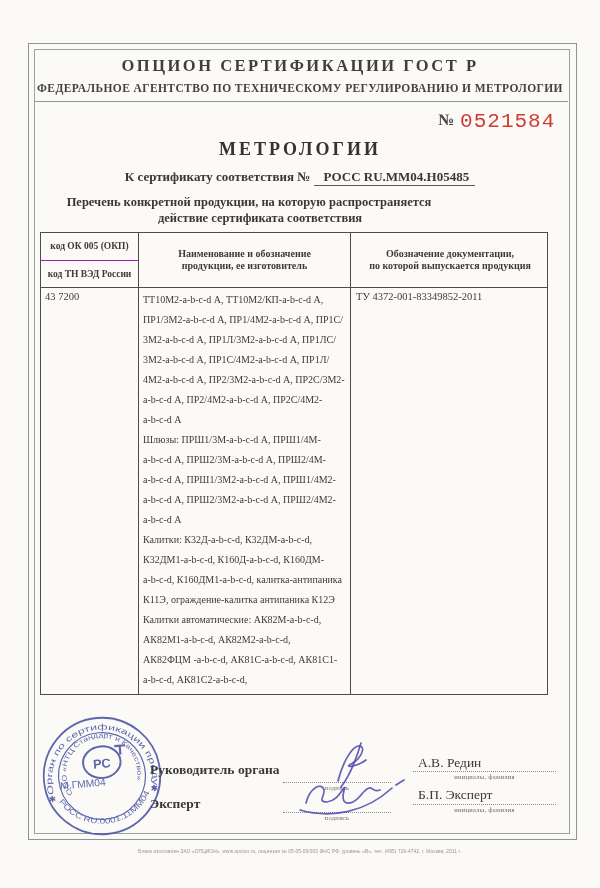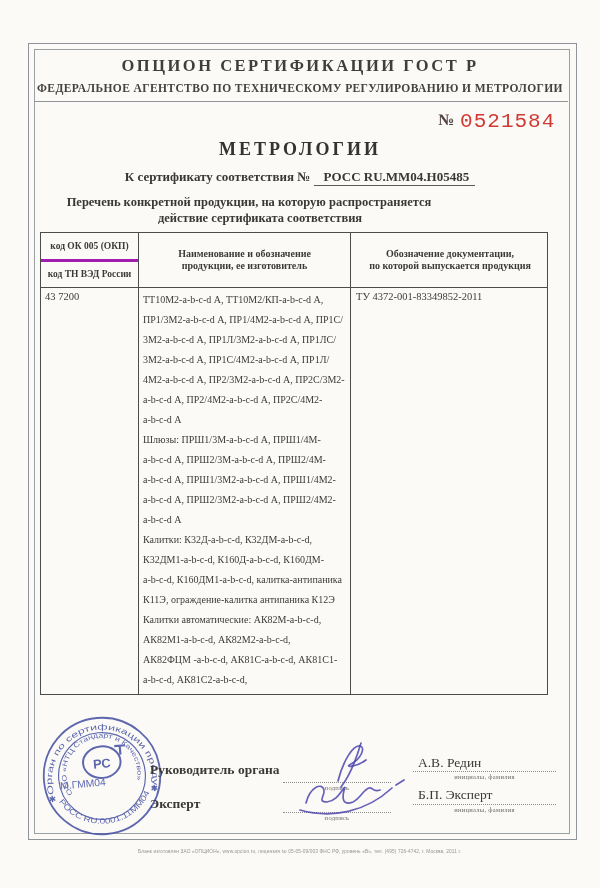--- a/index.html
+++ b/index.html
@@ -28,21 +28,21 @@
 
   
   .tbl{left:40px;top:232px;width:508px;height:463px;border:1px solid #4c4c4c;box-sizing:border-box;background:transparent;}
   .tbl .hrow{display:grid;grid-template-columns:98px 212px 198px;height:55px;border-bottom:1px solid #4c4c4c;box-sizing:border-box;}
   .tbl .brow{display:grid;grid-template-columns:98px 212px 198px;height:406px;}
   .cell{border-right:1px solid #4c4c4c;box-sizing:border-box;overflow:hidden;}
   .cell:last-child{border-right:none;}
   .hc{display:flex;align-items:center;justify-content:center;text-align:center;font-weight:bold;font-size:10px;line-height:12px;white-space:pre-line;color:#3c3a38;}
   .col1h{display:flex;flex-direction:column;}
   .col1h .half{flex:1;display:flex;align-items:center;justify-content:center;font-weight:bold;font-size:9.5px;color:#3c3a38;}
-  .col1h .half.topc{border-bottom:3px solid #a21caf;}
+  .col1h .half.topc{border-bottom:1px solid #a21caf;}
   .bodytext{font-size:10px;line-height:20px;white-space:pre-line;padding:2px 1px 0 4px;color:#3d3b39;}
   .codecell{font-size:10.5px;padding:3px 0 0 4px;color:#3d3b39;}
   .doccell{font-size:10.5px;padding:3px 0 0 5px;color:#3d3b39;}
 
   
   .siglabel{font-size:13.5px;font-weight:bold;color:#3b3936;}
   .lab1{left:150px;top:762px;} .lab2{left:150px;top:796px;}
   .name{font-size:13.5px;color:#3b3936;}
   .name1{left:418px;top:755px;} .name2{left:418px;top:787px;}
   .dotline{height:0;border-bottom:1px dotted #8d8d8d;}

